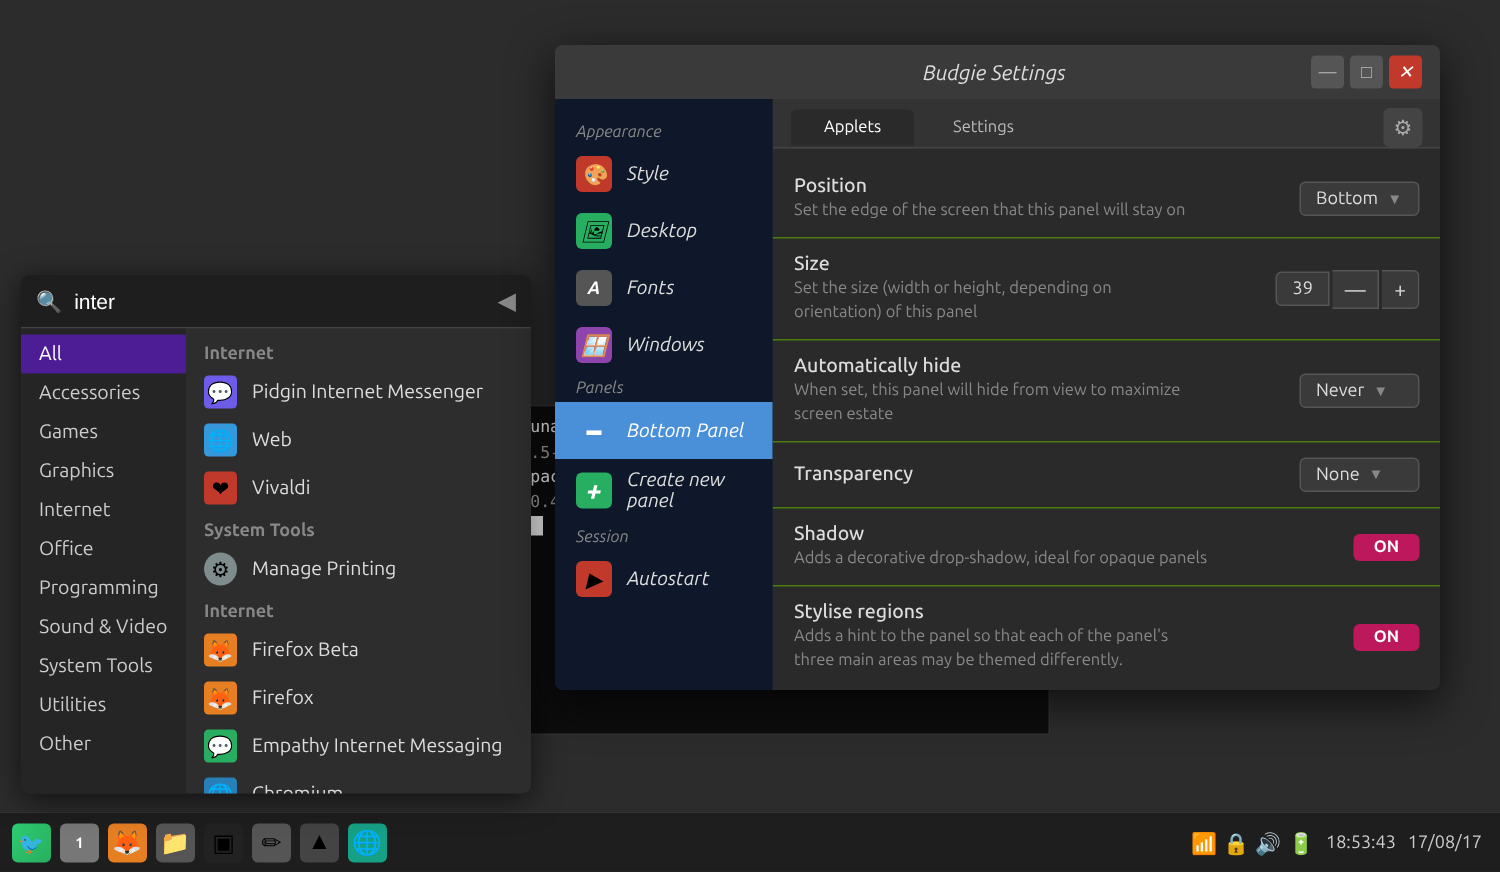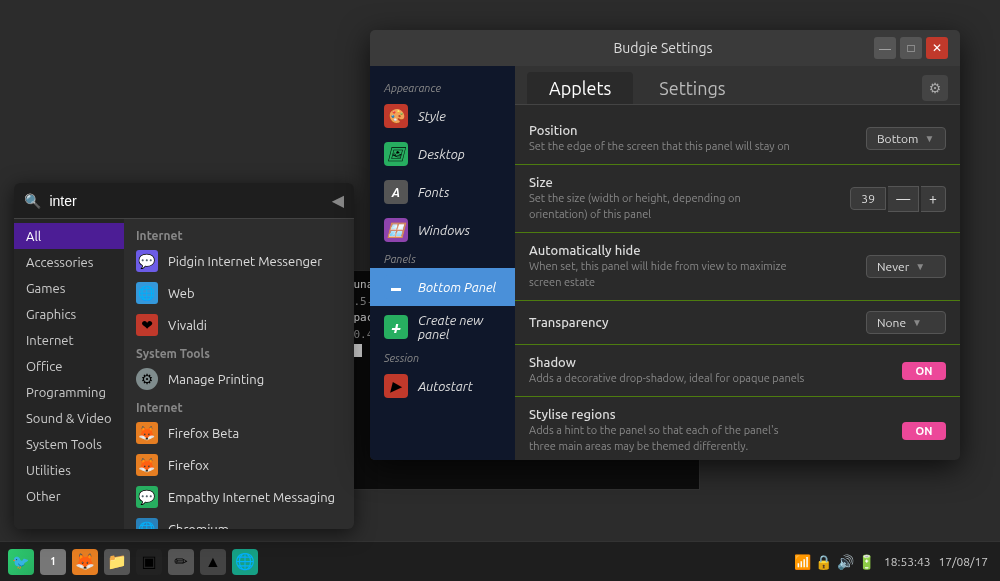--- a/index.html
+++ b/index.html
@@ -248,20 +248,21 @@
       flex-direction: column;
     }
 
     .window-titlebar {
       background: #3a3a3a;
       height: 36px;
       display: flex;
       align-items: center;
       padding: 0 12px;
       flex-shrink: 0;
+      font-style: italic;
     }
 
     .window-title {
       flex: 1;
       text-align: center;
       color: #ddd;
       font-size: 14px;
     }
 
     .window-controls {
@@ -347,21 +348,21 @@
       display: flex;
       align-items: center;
       background: #333;
       border-bottom: 1px solid #444;
       padding: 6px 12px 0;
       gap: 4px;
     }
 
     .settings-tab {
       padding: 6px 22px;
-      font-size: 18px;
+      font-size: 11px;
       color: #bbb;
       cursor: pointer;
       border-radius: 4px 4px 0 0;
       background: transparent;
     }
 
     .settings-tab.active {
       background: #2a2a2a;
       color: #fff;
     }
@@ -488,21 +489,21 @@
       justify-content: center;
       border-radius: 4px;
       padding: 3px 8px;
       font-size: 11px;
       font-weight: bold;
       min-width: 44px;
       cursor: pointer;
     }
 
     .toggle.on {
-      background: #ec4899;
+      background: #be185d;
       color: #fff;
     }
     .icon-create {
       background: #27ae60;
       color: #fff;
       font-size: 16px;
       font-weight: bold;
     }
   </style>
 </head>

